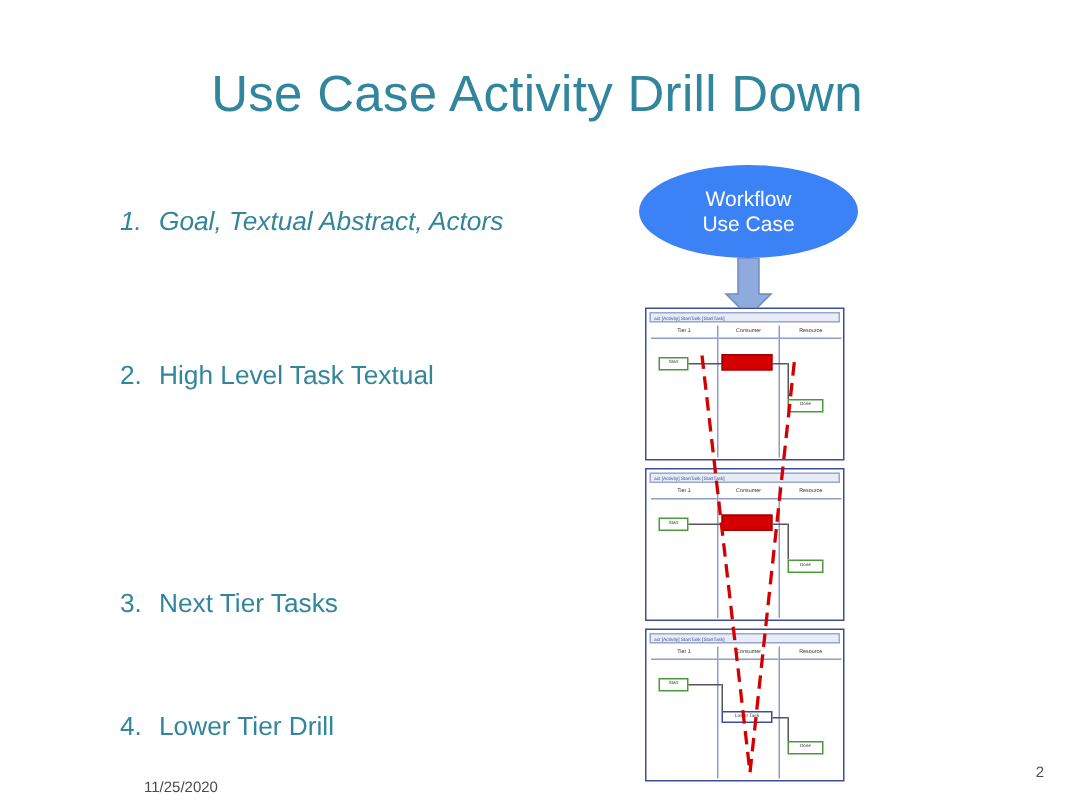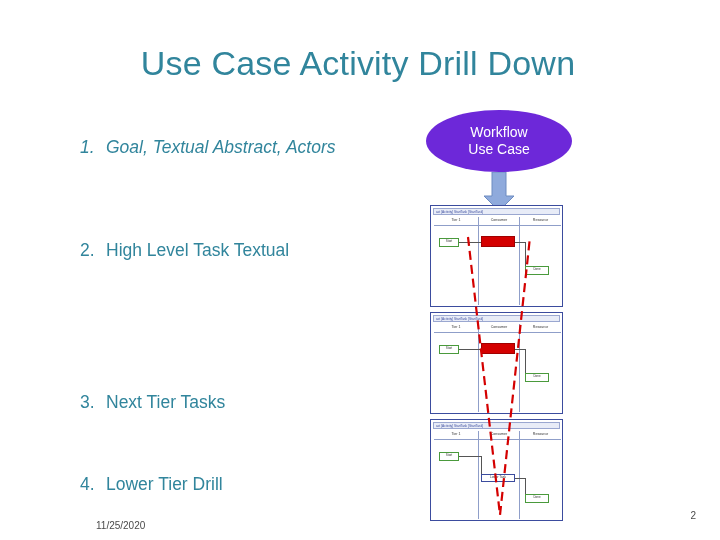--- a/index.html
+++ b/index.html
@@ -54,21 +54,21 @@
   .b3 { top: 222px; margin-top: 48px; }
   .b4 { top: 352px; }
 
   
   .wf-ellipse {
     position: absolute;
     left: 426px;
     top: 110px;
     width: 146px;
     height: 62px;
-    background: #6d28d9;
+    background: #3b82f6;
     border-radius: 50%;
     color: #ffffff;
     font-size: 14px;
     text-align: center;
     line-height: 1.25;
     display: flex;
     flex-direction: column;
     align-items: center;
     justify-content: center;
   }

